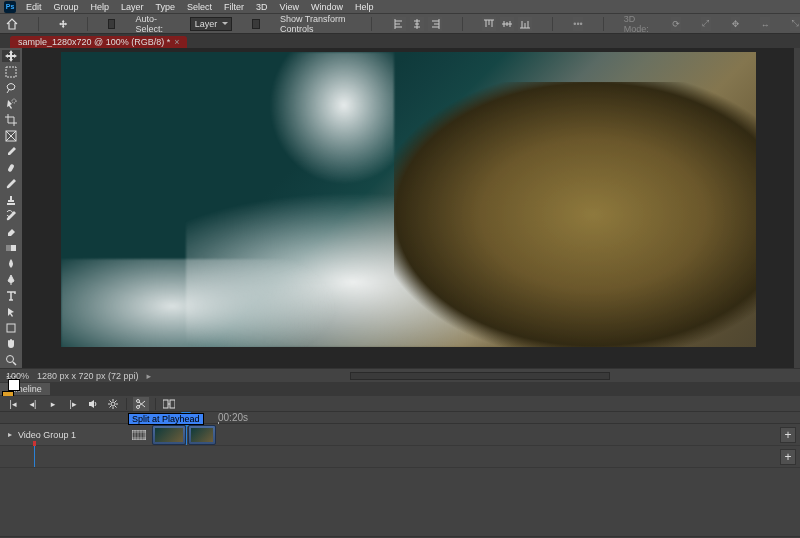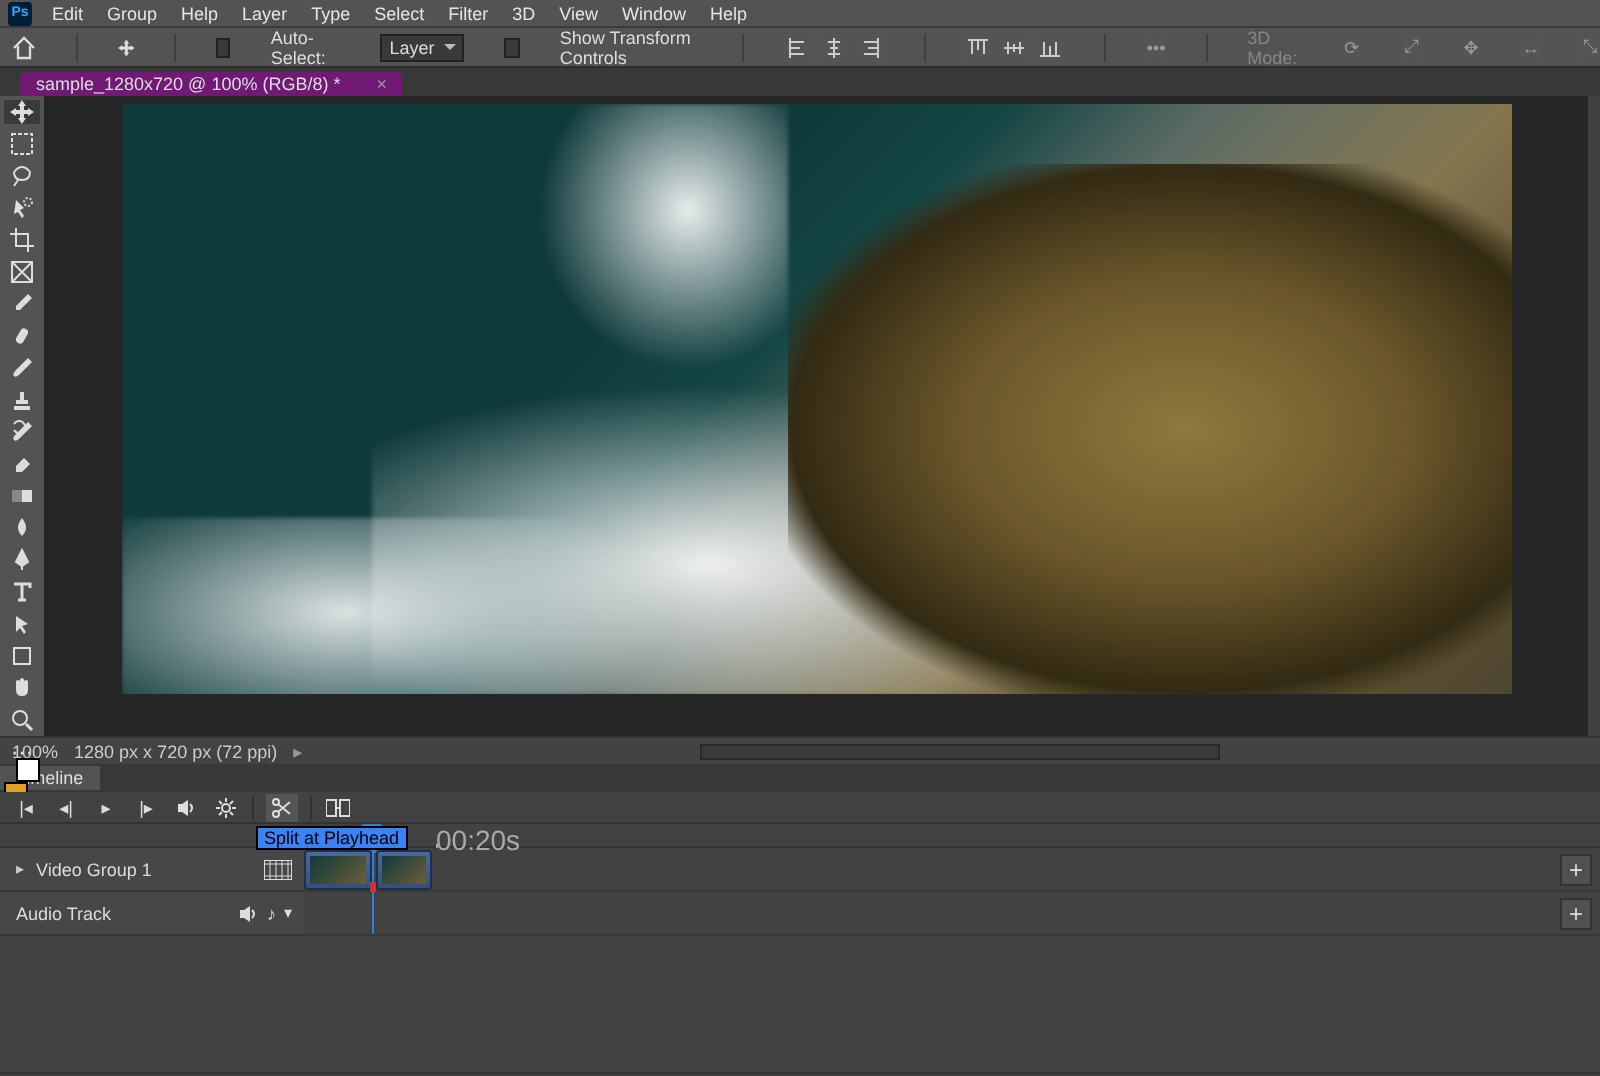--- a/index.html
+++ b/index.html
@@ -10,21 +10,21 @@
   .optbar { height: 20px; background: #535353; border-bottom: 1px solid #2e2e2e; display: flex; align-items: center; padding-left: 6px; font-size: 9px; color: #ddd; gap: 20px; }
   .optbar .home-icon { width: 14px; height: 14px; display: flex; align-items: center; justify-content: center; }
   .optbar .divider { width: 1px; height: 14px; background: #404040; }
   .optbar .check { width: 10px; height: 10px; background: #3a3a3a; border: 1px solid #222; display: inline-block; }
   .optbar .select { background: #3a3a3a; border: 1px solid #222; padding: 1px 14px 1px 4px; position: relative; color: #ddd; }
   .optbar .select::after { content: ""; position: absolute; right: 3px; top: 4px; border: 3px solid transparent; border-top-color: #bbb; }
   .optbar .align-group { display:flex; gap:4px; }
   .optbar .align-icon { width:14px; height:14px; background:#555; display:flex; align-items:center; justify-content:center; color:#999; font-size:9px;}
   .dim { color: #888; }
   .tabbar { height: 14px; background: #383838; display: flex; align-items: flex-end; padding-left: 10px; }
-  .tab { background: #701a75; color: #ddd; font-size: 9px; padding: 1px 8px; border-top-left-radius: 3px; border-top-right-radius: 3px; display: flex; align-items: center; gap: 18px; }
+  .tab { background: #7f1d1d; color: #ddd; font-size: 9px; padding: 1px 8px; border-top-left-radius: 3px; border-top-right-radius: 3px; display: flex; align-items: center; gap: 4px; }
   .tab .close { color: #999; }
   .workspace { display: flex; height: 320px; }
   .toolcol { width: 22px; background: #535353; display: flex; flex-direction: column; align-items: center; padding-top: 2px; gap: 4px; }
   .toolcol .tool { width: 18px; height: 16px; display: flex; align-items: center; justify-content: center; color: #ddd; font-size: 11px; cursor: pointer; }
   .toolcol .tool.sel { background: #3a3a3a; }
   .toolcol .swatch-wrap { position: relative; width: 18px; height: 20px; margin-top: 4px; }
   .toolcol .sw-back { position: absolute; right: 0; bottom: 0; width: 12px; height: 12px; background: #fff; border: 1px solid #000; }
   .toolcol .sw-front { position: absolute; left: 0; top: 0; width: 12px; height: 12px; background: #e0a028; border: 1px solid #000; }
   .canvas-area { flex: 1; background: #262626; display: flex; flex-direction: column; }
   .canvas-center { flex: 1; display: flex; align-items: flex-start; justify-content: center; padding-top: 4px;}
@@ -39,21 +39,21 @@
   .statusbar .scroll-track { width:260px; height:8px; background:#3a3a3a; border:1px solid #2a2a2a; }
   .panel-tab { height: 14px; background: #383838; color:#ddd; font-size:9px; display:flex; align-items:center; }
   .panel-tab span { background:#535353; padding:1px 8px; }
   .timeline { background:#424242; position:relative; }
   .tl-controls { height:16px; display:flex; align-items:center; gap:6px; padding-left:6px; border-bottom:1px solid #333;}
   .tl-controls .cbtn { width:14px; height:14px; display:flex; align-items:center; justify-content:center; color:#ddd; font-size:9px; cursor:pointer;}
   .tl-controls .scissor { width:16px; height:14px; background:#555; display:flex; align-items:center; justify-content:center;}
   .tl-controls .vdiv { width:1px; height:12px; background:#333; }
   .tl-ruler { height:12px; display:flex; position:relative; border-bottom:1px solid #333;}
   .tl-ruler .leftspace { width:152px; }
-  .tl-ruler .tick { position:absolute; top:0; font-size:14px; color:#aaa; }
+  .tl-ruler .tick { position:absolute; top:0; font-size:10px; color:#aaa; }
   .tl-ruler .tick::before { content:""; position:absolute; left:0; top:10px; width:1px; height:2px; background:#aaa;}
   .playhead { position:absolute; top:0; width:10px; height:12px; background:#2b81d6; border-radius:1px; transform:translateX(-5px); }
   .playhead::after{ content:""; position:absolute; left:3px; top:12px; border:3px solid transparent; border-top-color:#2b81d6;}
   .tl-track { height:22px; display:flex; align-items:center; position:relative; border-bottom:1px solid #383838;}
   .tl-track .tl-label { width:152px; padding-left:8px; font-size:9px; color:#ddd; background:#474747; height:100%; display:flex; align-items:center; gap:6px; }
   .tl-track .tl-label .chev { color:#ccc; font-size:8px; }
   .tl-track .lane { position:relative; height:100%; flex:1; }
   .clip { position:absolute; top:1px; height:20px; background:linear-gradient(#4a6a9c,#35507a); border:1px solid #1e2f4a; border-radius:2px; }
   .clip .thumb { position:absolute; inset:2px; background: linear-gradient(135deg,#0f3a3b 0%,#6c5d3a 100%); }
   .playline { position:absolute; top:0; bottom:0; width:1px; background:#2b81d6; }
@@ -353,33 +353,20 @@
       <div class="clip" style="left:36px;width:28px">
           <div class="thumb"></div>
         </div>
       <div class="playline" style="left:34px"></div>
       <div class="tooltip" style="left:-24px;top:-11px">Split at Playhead</div>
     </div>
     <div class="tl-right-btn">+</div>
   </div>
 
   <div class="tl-track tl-audio">
-    <div class="tl-label">
-      <span>Audio Track</span>
-      <span class="aicons">
-        <span>
-            <svg width="10" height="10">
-              <path d="M1 3H3L6 1V9L3 7H1Z" fill="#ddd"></path>
-              <path d="M7 3Q9 5 7 7" stroke="#ddd" fill="none"></path>
-            </svg>
-          </span>
-        <span>♪</span>
-        <span class="mtn">▾</span>
-      </span>
-    </div>
     <div class="lane">
       <div class="playline" style="left:34px"></div>
     </div>
     <div class="tl-right-btn">+</div>
   </div>
 
   <div class="tl-footer">
     
     
     

